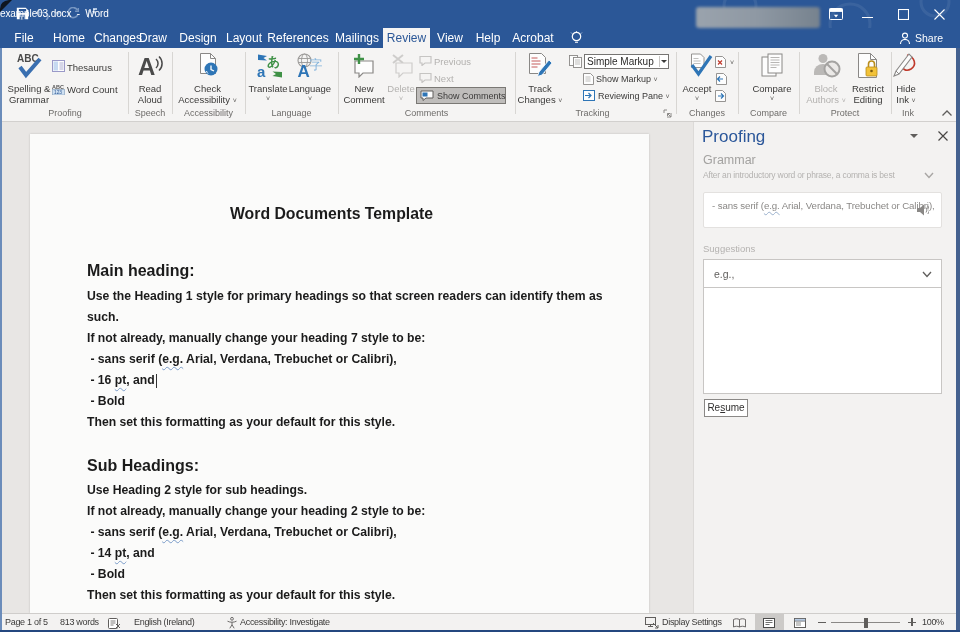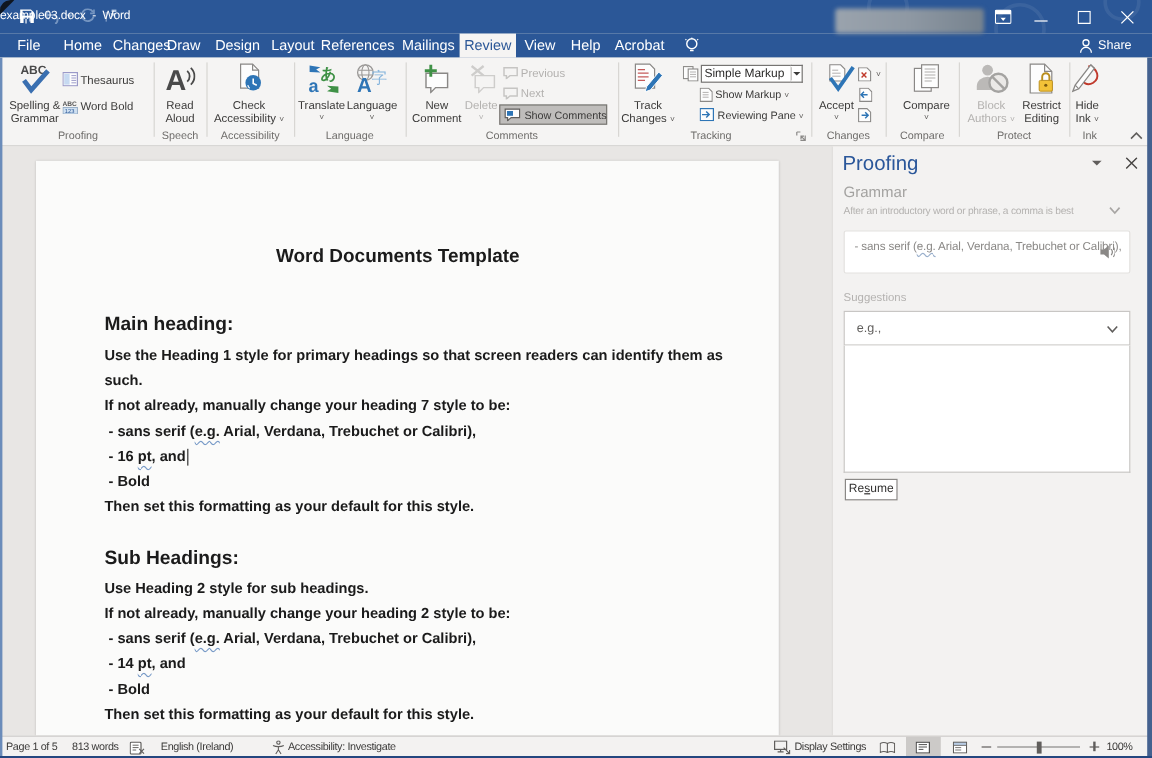--- a/index.html
+++ b/index.html
@@ -118,21 +118,21 @@
       <rect x="0.5" y="0.5" width="12" height="11" fill="#fdfdfd" stroke="#9a99c8" stroke-width="1"></rect>
       <rect x="1.5" y="1.5" width="4.5" height="9" fill="#c6d9f1"></rect>
       <path d="M7.5,3 h4 M7.5,5 h4 M7.5,7 h4 M7.5,9 h4" stroke="#9a99c8" stroke-width="0.8"></path>
     </svg>
   <div class="btxt" style="left:67px;top:14px;width:70px;text-align:left">Thesaurus</div>
   <svg class="abs" style="left:52px;top:35px" width="13" height="12" viewBox="0 0 13 12">
       <text x="0" y="5.5" font-size="5.5" font-weight="bold" fill="#555">ABC</text>
       <rect x="0.5" y="6.5" width="12" height="5.5" fill="#cfe0f1" stroke="#8aa4c0" stroke-width="0.7"></rect>
       <text x="2" y="11" font-size="4.8" fill="#2b5797">123</text>
     </svg>
-  <div class="btxt" style="left:67px;top:36px;width:80px;text-align:left">Word Bold</div>
+  <div class="btxt" style="left:67px;top:36px;width:80px;text-align:left">Word Count</div>
   <div class="rsep" style="left:128px"></div>
 
   <svg class="abs" style="left:138px;top:5px" width="25" height="26" viewBox="0 0 25 26">
       <text x="0" y="22" font-size="24" font-weight="bold" fill="#4a4a4a" font-family="Liberation Sans">A</text>
       <path d="M18,6 a6,6 0 0 1 0,9 M21,3.5 a9.5,9.5 0 0 1 0,14" stroke="#4a4a4a" stroke-width="1.5" fill="none"></path>
     </svg>
   <div class="btxt" style="left:125px;top:35px;width:50px">Read<br>Aloud</div>
   <div class="rsep" style="left:172px"></div>
 
   <svg class="abs" style="left:197px;top:4px" width="22" height="28" viewBox="0 0 22 28">

